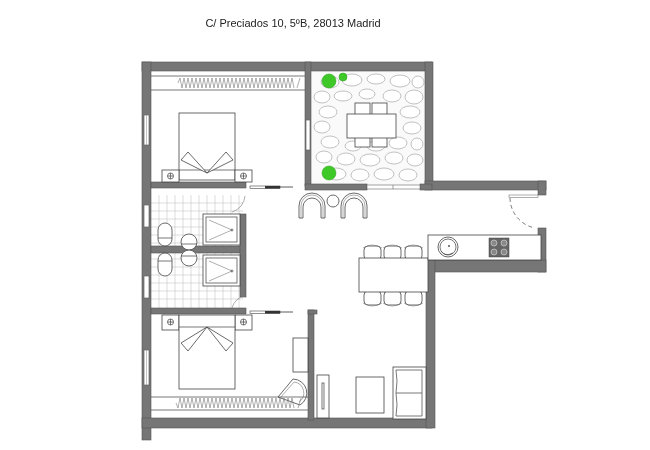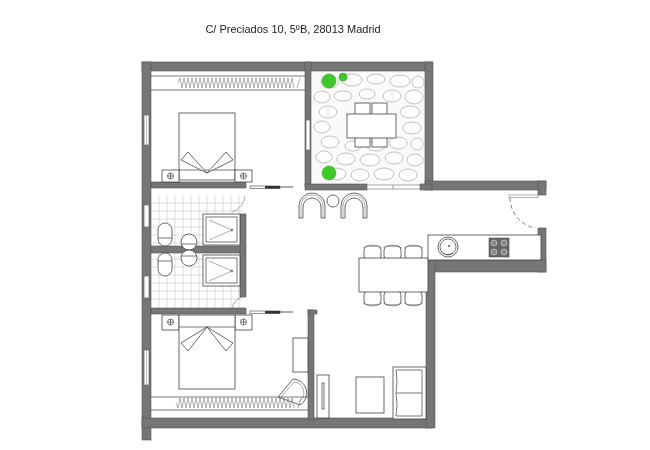--- a/index.html
+++ b/index.html
@@ -1,17 +1,17 @@
 <!DOCTYPE html>
 <html><head>
   <meta charset="utf-8">
   <style>
     html, body { margin: 0; padding: 0; background: #ffffff; }
     body { width: 650px; height: 450px; position: relative; overflow: hidden; font-family: "Liberation Sans", sans-serif; }
-    .title { position: absolute; left: 0; width: 586px; top: 23px; text-align: center; font-size: 11px; color: #222; }
+    .title { position: absolute; left: 0; width: 586px; top: 17px; text-align: center; font-size: 11px; color: #222; }
     svg { position: absolute; left: 0; top: 0; }
     .wall { fill: #767676; stroke: #555; stroke-width: 0.6; }
     .line { fill: none; stroke: #555; stroke-width: 0.8; }
     .thin { fill: none; stroke: #777; stroke-width: 0.6; }
     .furn { fill: #fff; stroke: #444; stroke-width: 0.8; }
     .tile { fill: none; stroke: #bbb; stroke-width: 0.5; }
     .stone { fill: #fff; stroke: #999; stroke-width: 0.6; }
     .plant { fill: #3ec928; stroke: #2a9a18; stroke-width: 0.5; }
   </style>
 </head>

